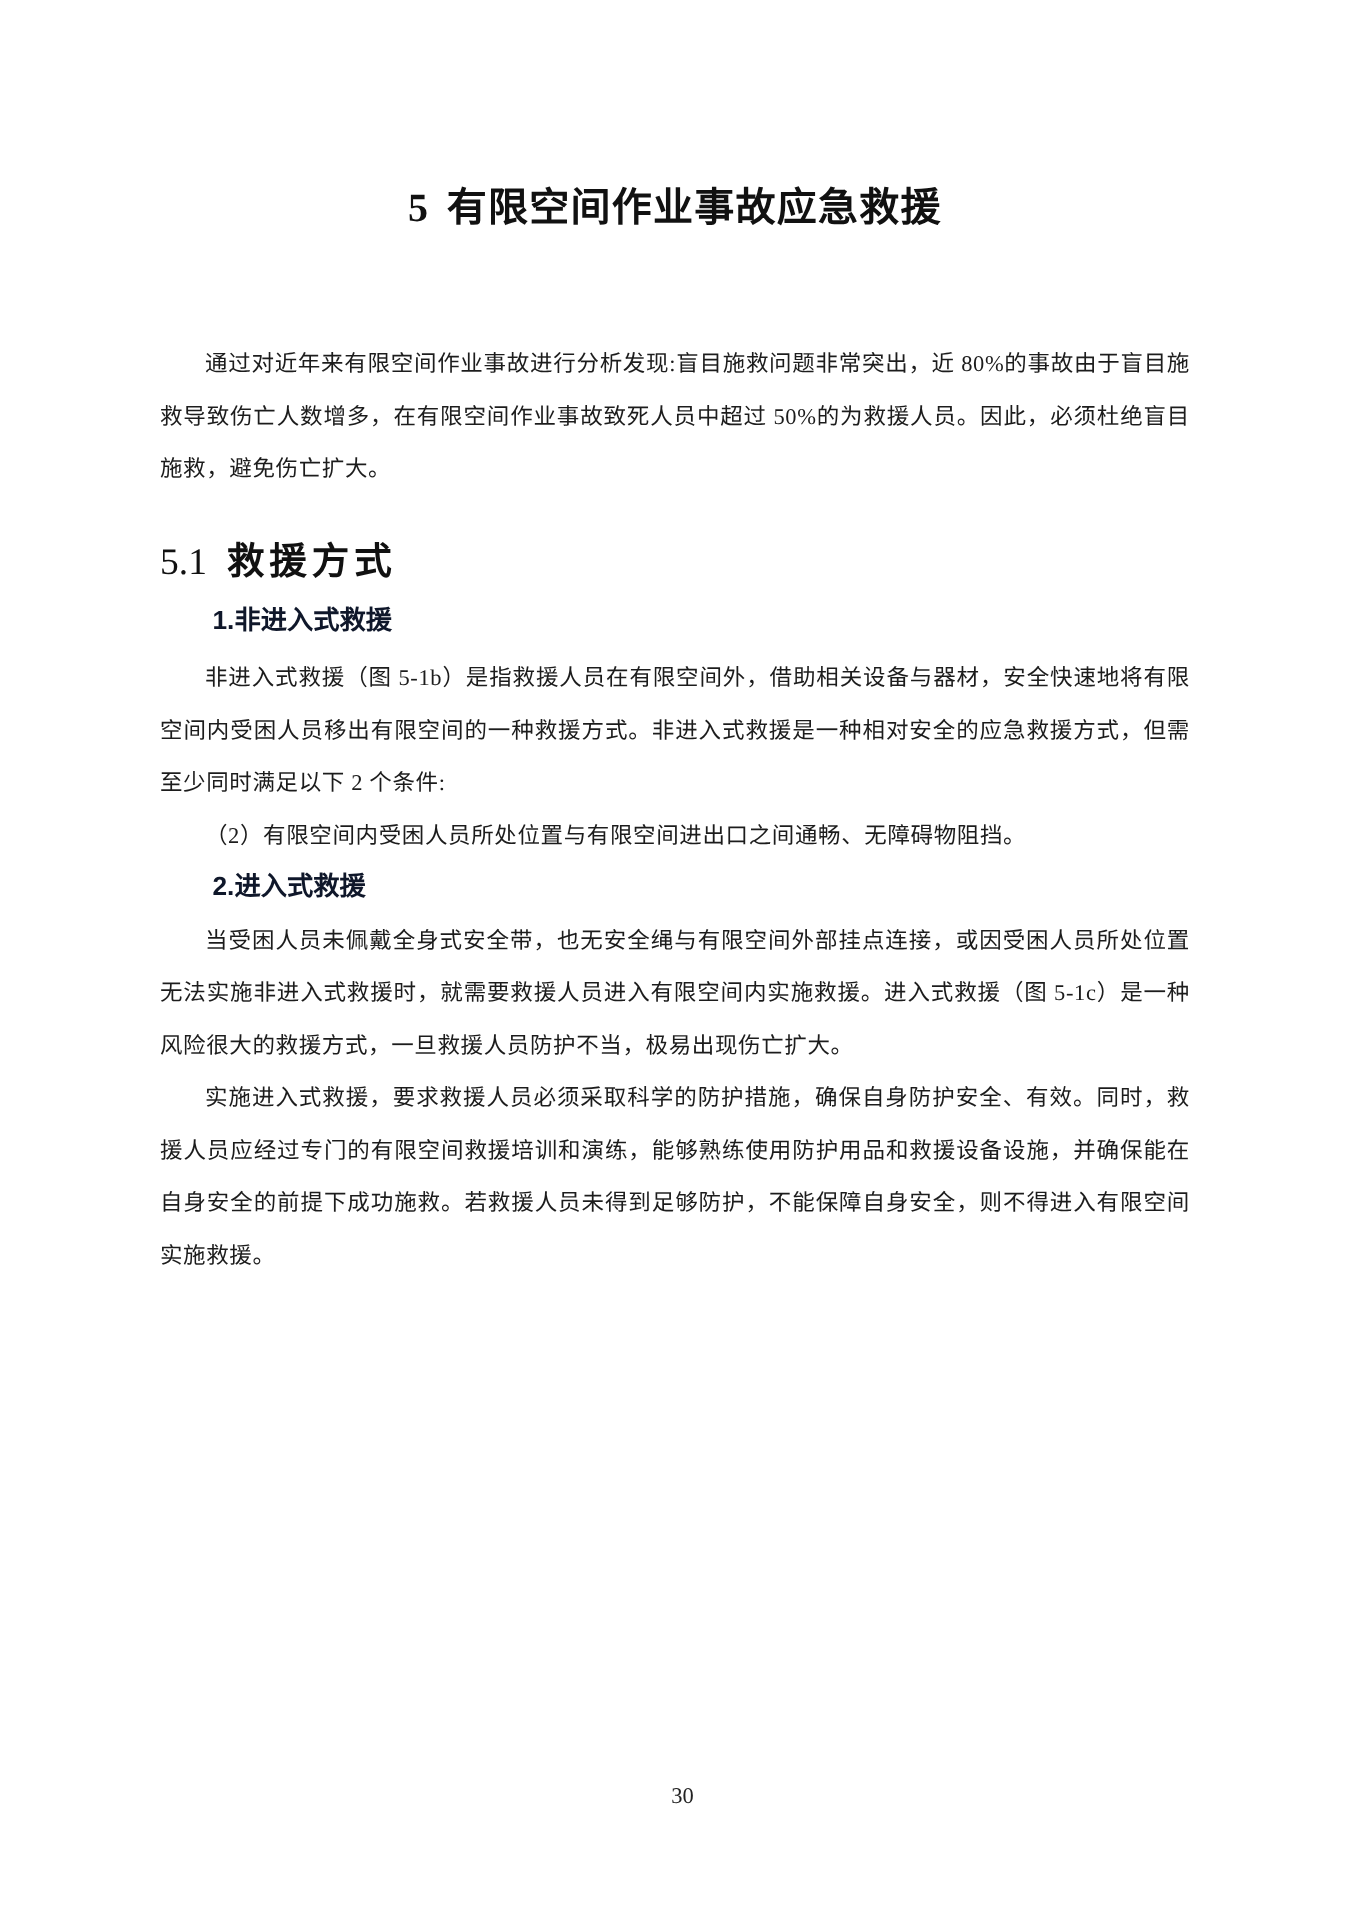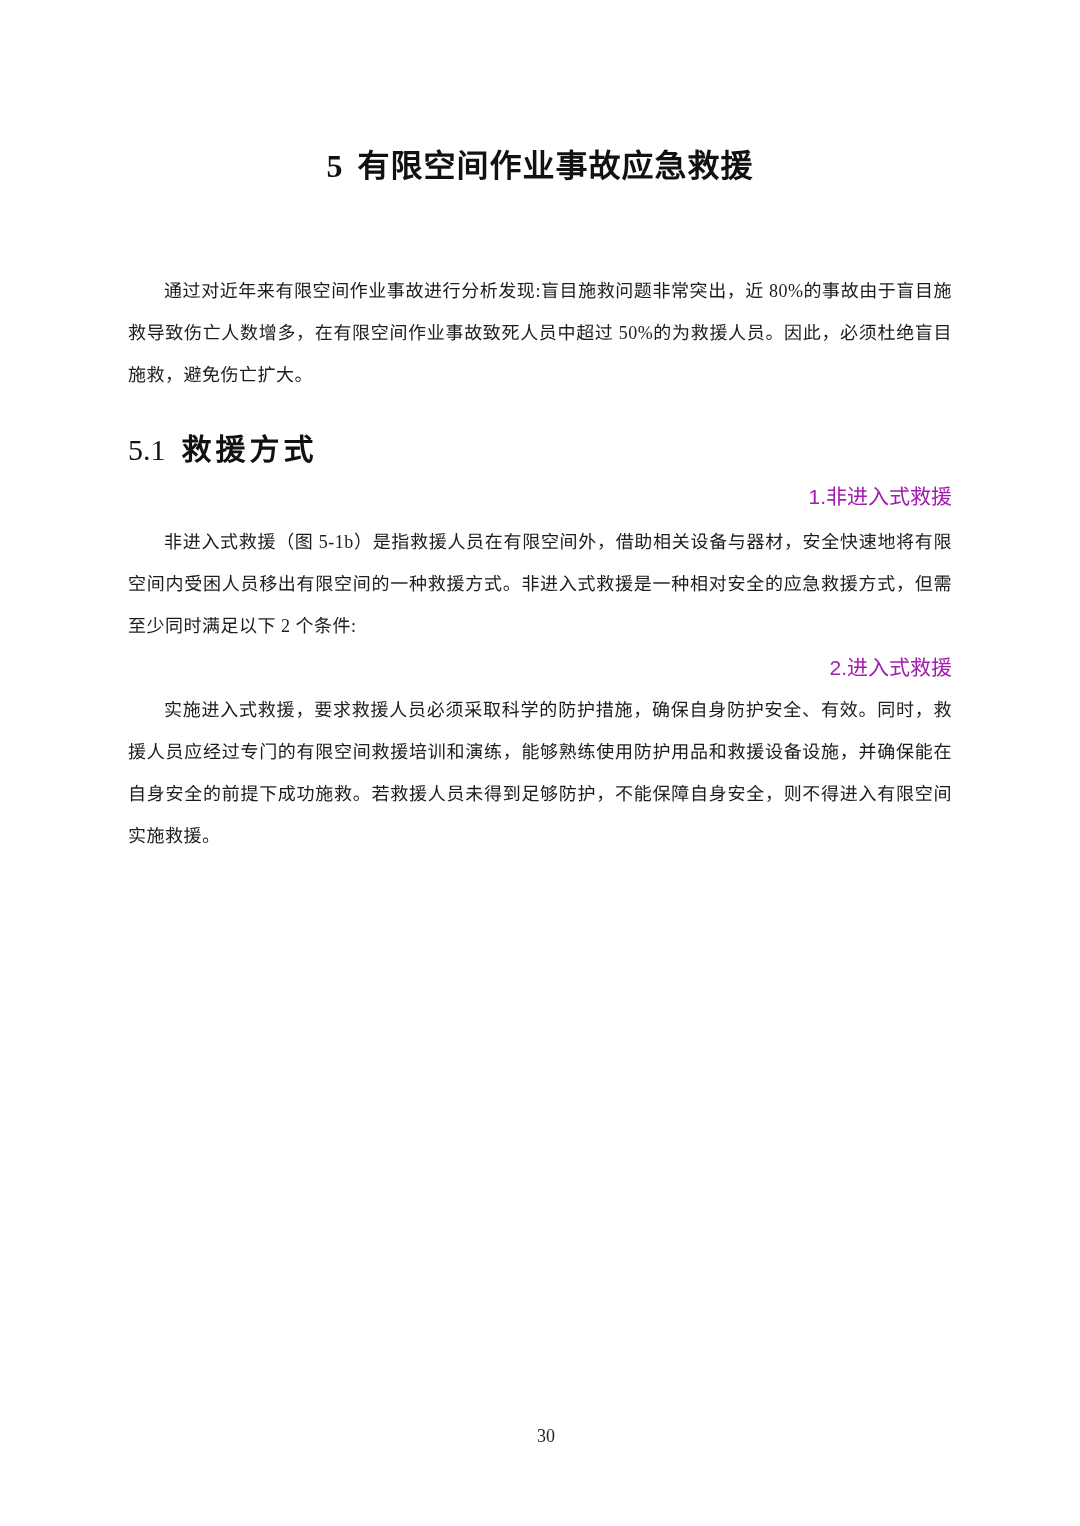--- a/index.html
+++ b/index.html
@@ -59,27 +59,26 @@
     font-weight: 400;
     margin-right: 16px;
   }
   .section-heading .sec-title {
     font-family: "Liberation Sans", "DejaVu Sans", sans-serif;
     letter-spacing: 4px;
   }
   .after-heading { margin-top: 28px; }
   .run-in-heading {
     margin: 3px 0 0 0;
-    font-weight: 400;
+    font-weight: 700;
     font-family: "Liberation Sans", "DejaVu Sans", sans-serif;
     font-size: 21px;
     line-height: 42px;
     text-indent: 2em;
-    color: #a21caf;
-    text-align: right;
+    color: #0f172a;
   }
   .cont { margin-top: 3px; }
   .page-number {
     position: absolute;
     left: 12px;
     right: 0;
     top: 1422px;
     text-align: center;
     font-family: "Liberation Serif", "DejaVu Serif", serif;
     font-size: 18px;
@@ -102,22 +101,24 @@
     <h2 class="section-heading">
       <span class="sec-num">5.1</span><span class="sec-title">救援方式</span>
     </h2>
 
 
     <h3 class="run-in-heading">1.非进入式救援</h3>
 
     <p class="body-text indent cont">非进入式救援（图 5-1b）是指救援人员在有限空间外，借助相关设备与器材，安全快速地将有限空间内受困人员移出有限空间的一种救援方式。非进入式救援是一种相对安全的应急救援方式，但需至少同时满足以下 2 个条件:</p>
 
 
+    <p class="body-text indent">（2）有限空间内受困人员所处位置与有限空间进出口之间通畅、无障碍物阻挡。</p>
 
     <h3 class="run-in-heading" style="margin-top:0">2.进入式救援</h3>
 
+    <p class="body-text indent">当受困人员未佩戴全身式安全带，也无安全绳与有限空间外部挂点连接，或因受困人员所处位置无法实施非进入式救援时，就需要救援人员进入有限空间内实施救援。进入式救援（图 5-1c）是一种风险很大的救援方式，一旦救援人员防护不当，极易出现伤亡扩大。</p>
 
     <p class="body-text indent">实施进入式救援，要求救援人员必须采取科学的防护措施，确保自身防护安全、有效。同时，救援人员应经过专门的有限空间救援培训和演练，能够熟练使用防护用品和救援设备设施，并确保能在自身安全的前提下成功施救。若救援人员未得到足够防护，不能保障自身安全，则不得进入有限空间实施救援。</p>
 
   </div>
 
   <div class="page-number">30</div>
 </main>
 
 </body></html>

